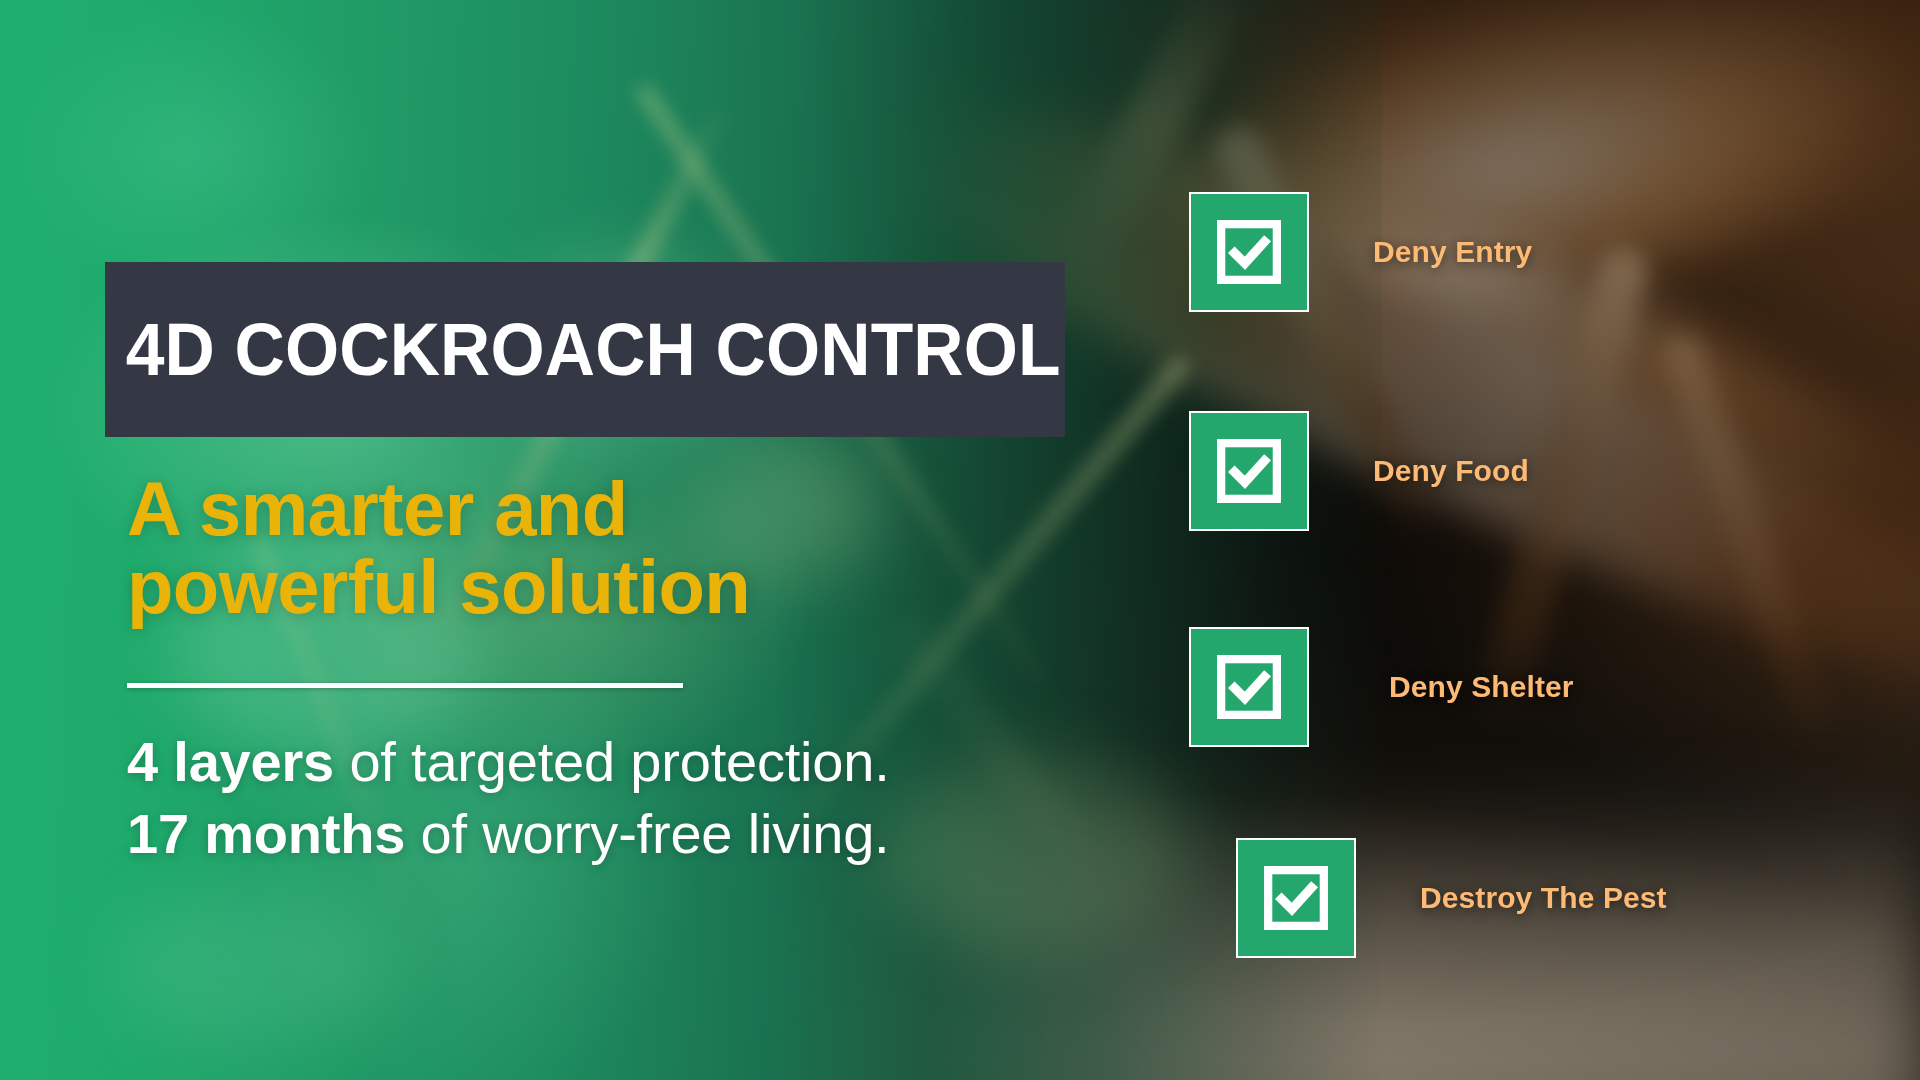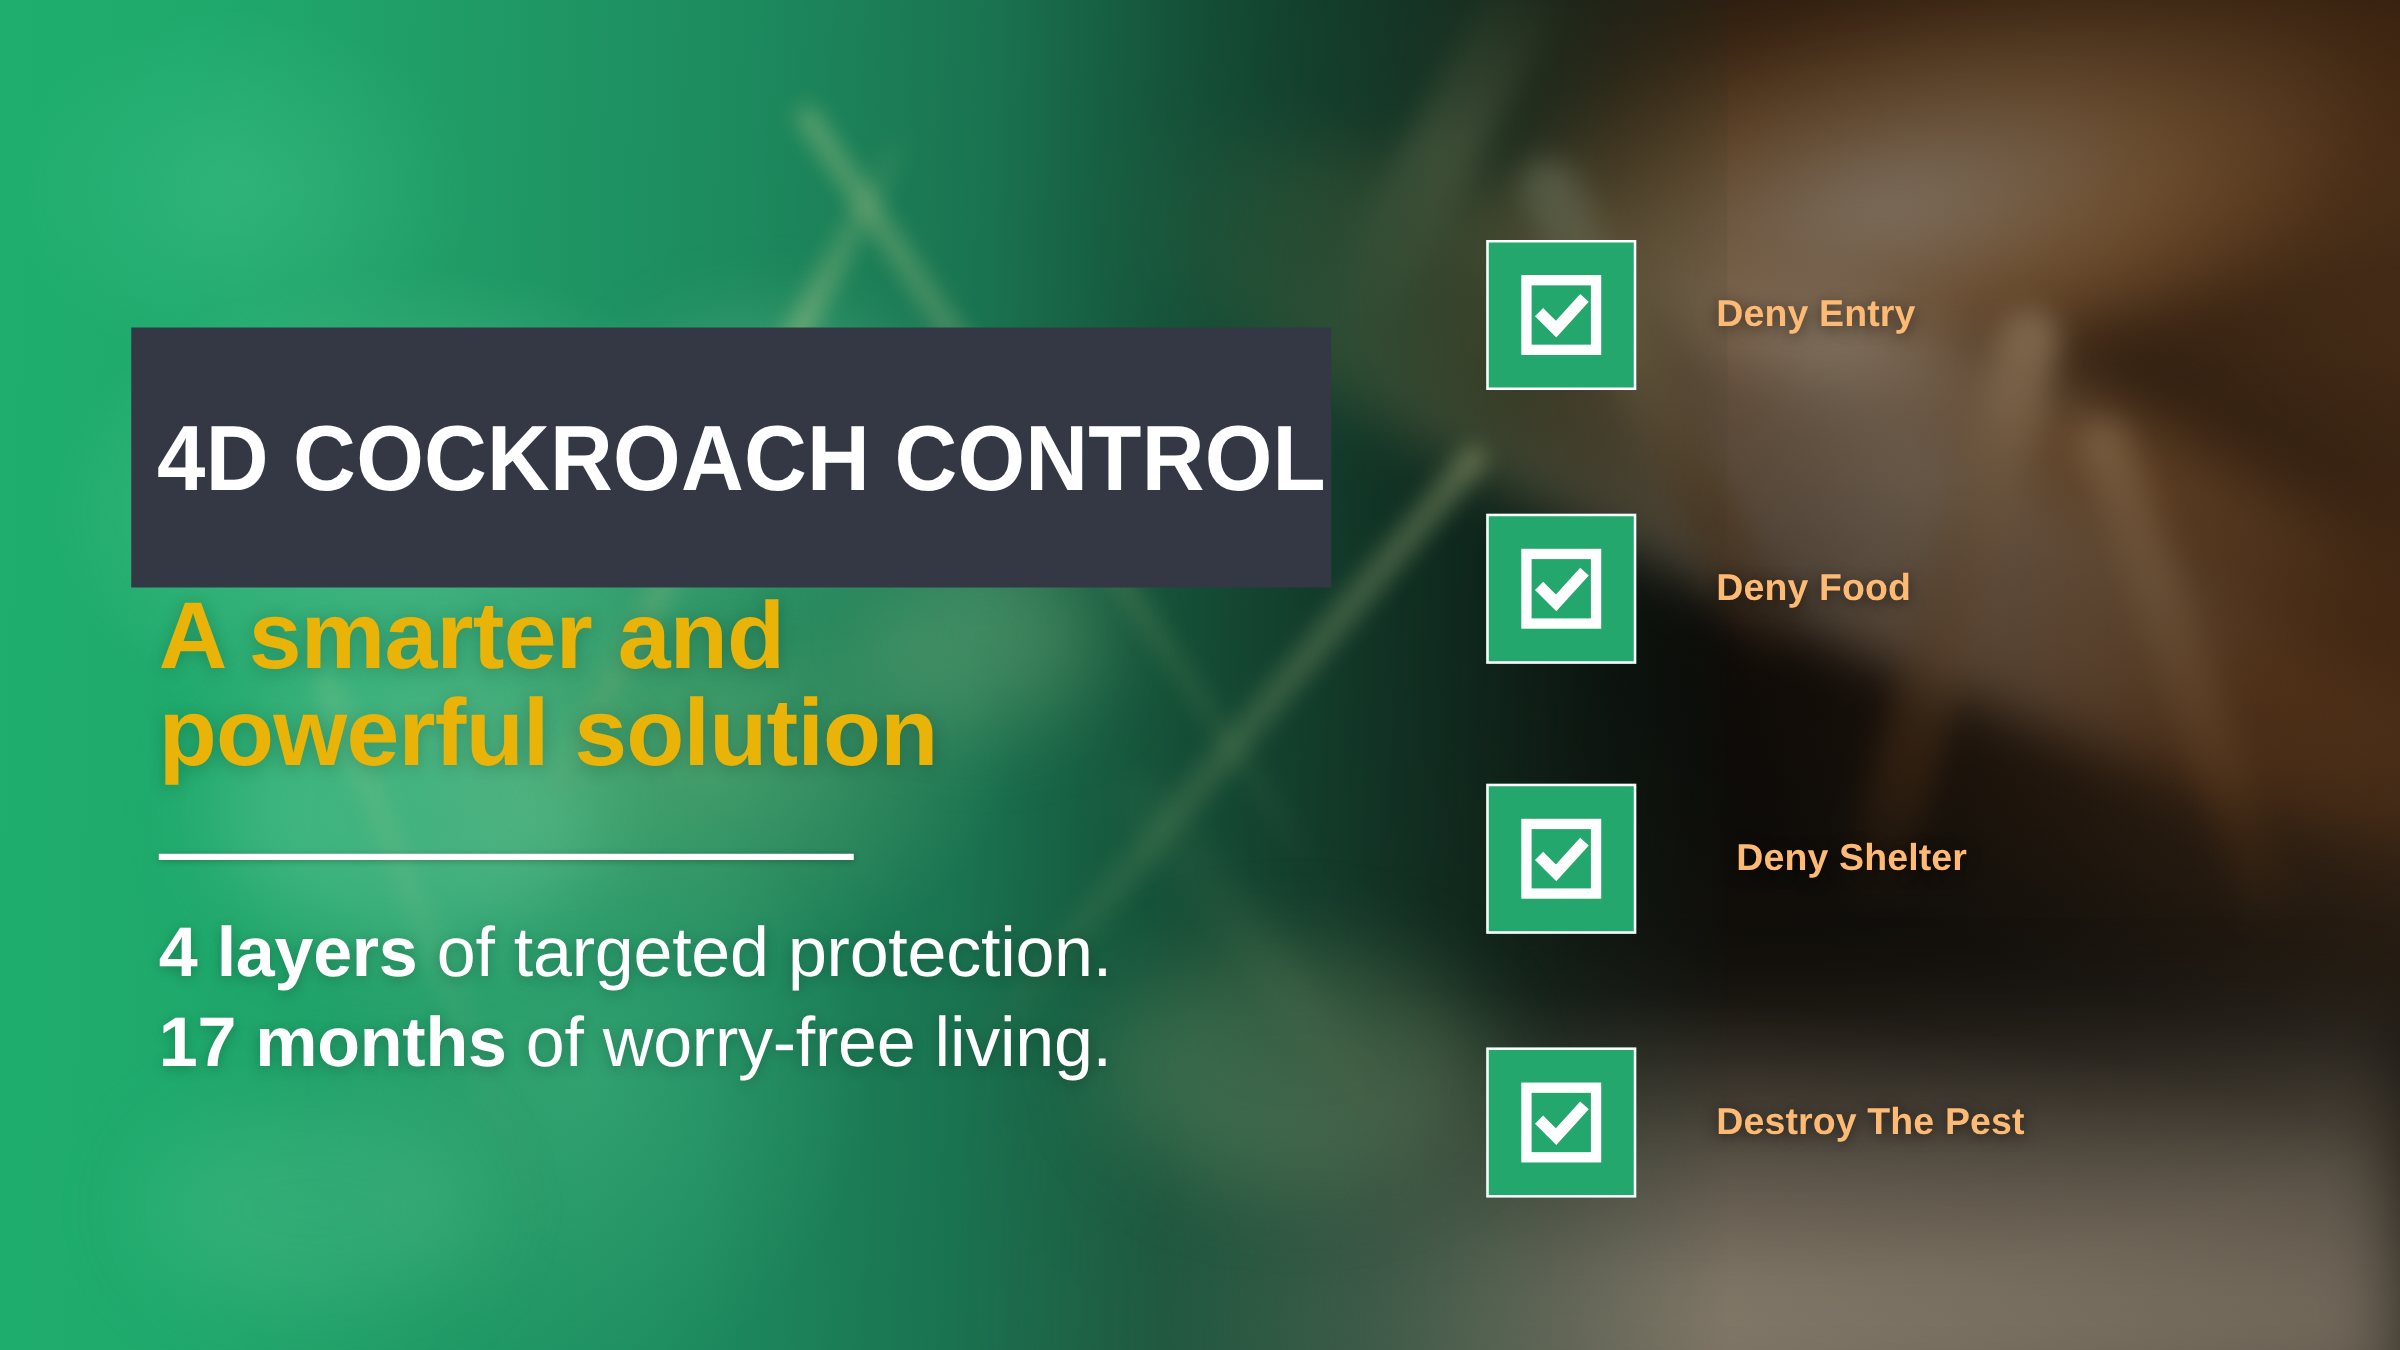--- a/index.html
+++ b/index.html
@@ -136,21 +136,21 @@
   .blob-2{ left:26%; top:24%; width:13%; height:18%; background:rgba(158,232,186,.26); }
   .blob-3{ left:36%; top:40%; width:10%; height:14%; background:rgba(196,224,160,.22); }
   .blob-4{ left:6%;  top:82%; width:14%; height:15%; background:rgba(120,212,166,.20); }
   .blob-5{ left:46%; top:70%; width:16%; height:18%; background:rgba(178,206,146,.20); }
 
   
   .left{ position:absolute; left:105px; top:0; width:1000px; height:100%; }
 
   .title-banner{
     position:absolute; left:0; top:262px;
-    width:960px; height:208px;
+    width:960px; height:175px;
     background:#343845;
     display:flex; align-items:center;
   }
   .title-text{
     color:#ffffff;
     font-size:74px;
     font-weight:bold;
     letter-spacing:.2px;
     padding-left:22px;
     white-space:nowrap;
@@ -204,21 +204,21 @@
   .check-box svg{ width:66px; height:66px; display:block; }
   .check-label{
     margin-left:64px;
     color:#fdba74;
     font-size:30px;
     font-weight:bold;
     letter-spacing:.1px;
     white-space:nowrap;
     text-shadow:0 2px 12px rgba(0,0,0,.55);
   }
-  .r0{ top:192px; } .r1{ top:411px; } .r2{ top:627px;gap:16px; } .r3{ top:838px; }
+  .r0{ top:192px; } .r1{ top:411px; } .r2{ top:627px;gap:16px; } .r3{ top:838px;margin-left:47px; }
 </style>
 </head>
 <body>
 
 <div class="stage">
 
   <div class="photo">
     <div class="photo-layer ph-base"></div>
     <div class="ph-head"></div>
     <div class="ph-body"></div>

